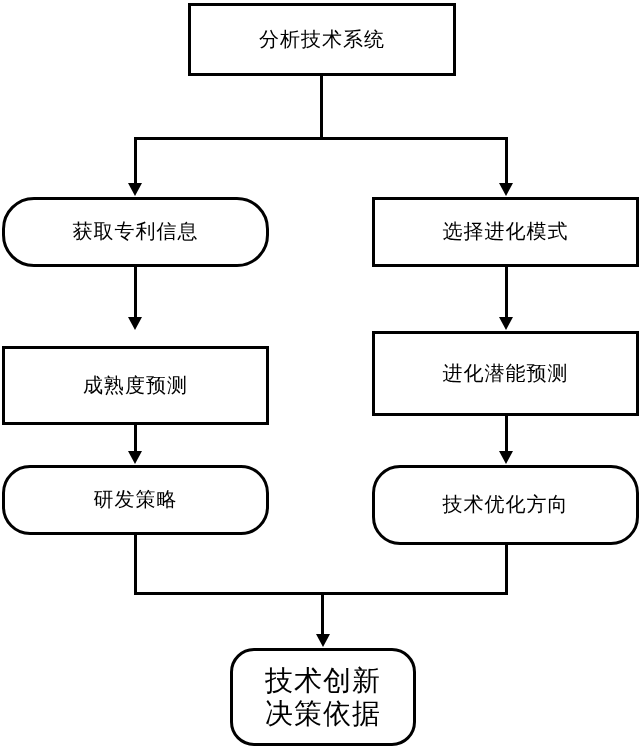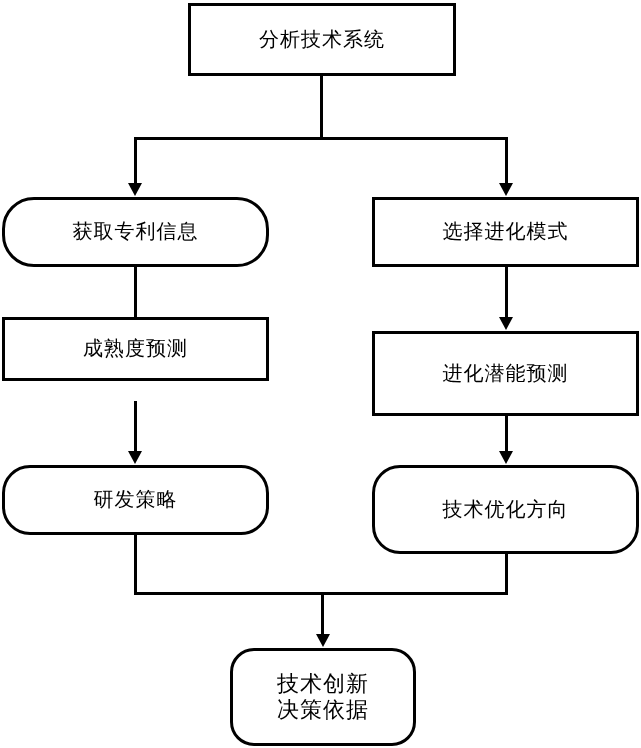--- a/index.html
+++ b/index.html
@@ -24,33 +24,33 @@
     align-items: center;
     justify-content: center;
     text-align: center;
     color: #000000;
     font-size: 20px;
     line-height: 1.18;
     letter-spacing: 1px;
     white-space: pre-line;
   }
   .node.rounded { border-radius: 28px; }
-  .node.terminal { border-radius: 24px; font-size: 22px; }
+  .node.terminal { border-radius: 24px; font-size: 28px; }
 
   
   #node-root { left: 188px; top: 3px; width: 268px; height: 73px; }
   
   #node-patent { left: 2px; top: 197px; width: 267px; height: 70px; border-radius: 32px; }
   #node-evolution { left: 372px; top: 197px; width: 267px; height: 70px; }
   
-  #node-maturity { left: 2px; top: 317px; width: 267px; height: 64px; }
+  #node-maturity { left: 2px; top: 346px; width: 267px; height: 79px; }
   #node-potential { left: 372px; top: 331px; width: 267px; height: 85px; }
   
   #node-strategy { left: 2px; top: 465px; width: 267px; height: 70px; }
-  #node-direction { left: 372px; top: 465px; width: 267px; height: 89px; }
+  #node-direction { left: 372px; top: 465px; width: 267px; height: 80px; }
   
   #node-decision { left: 230px; top: 648px; width: 186px; height: 98px; }
 
   .line {
     position: absolute;
     background: #000000;
   }
   .vline { width: 3px; }
   .hline { height: 3px; }
 

